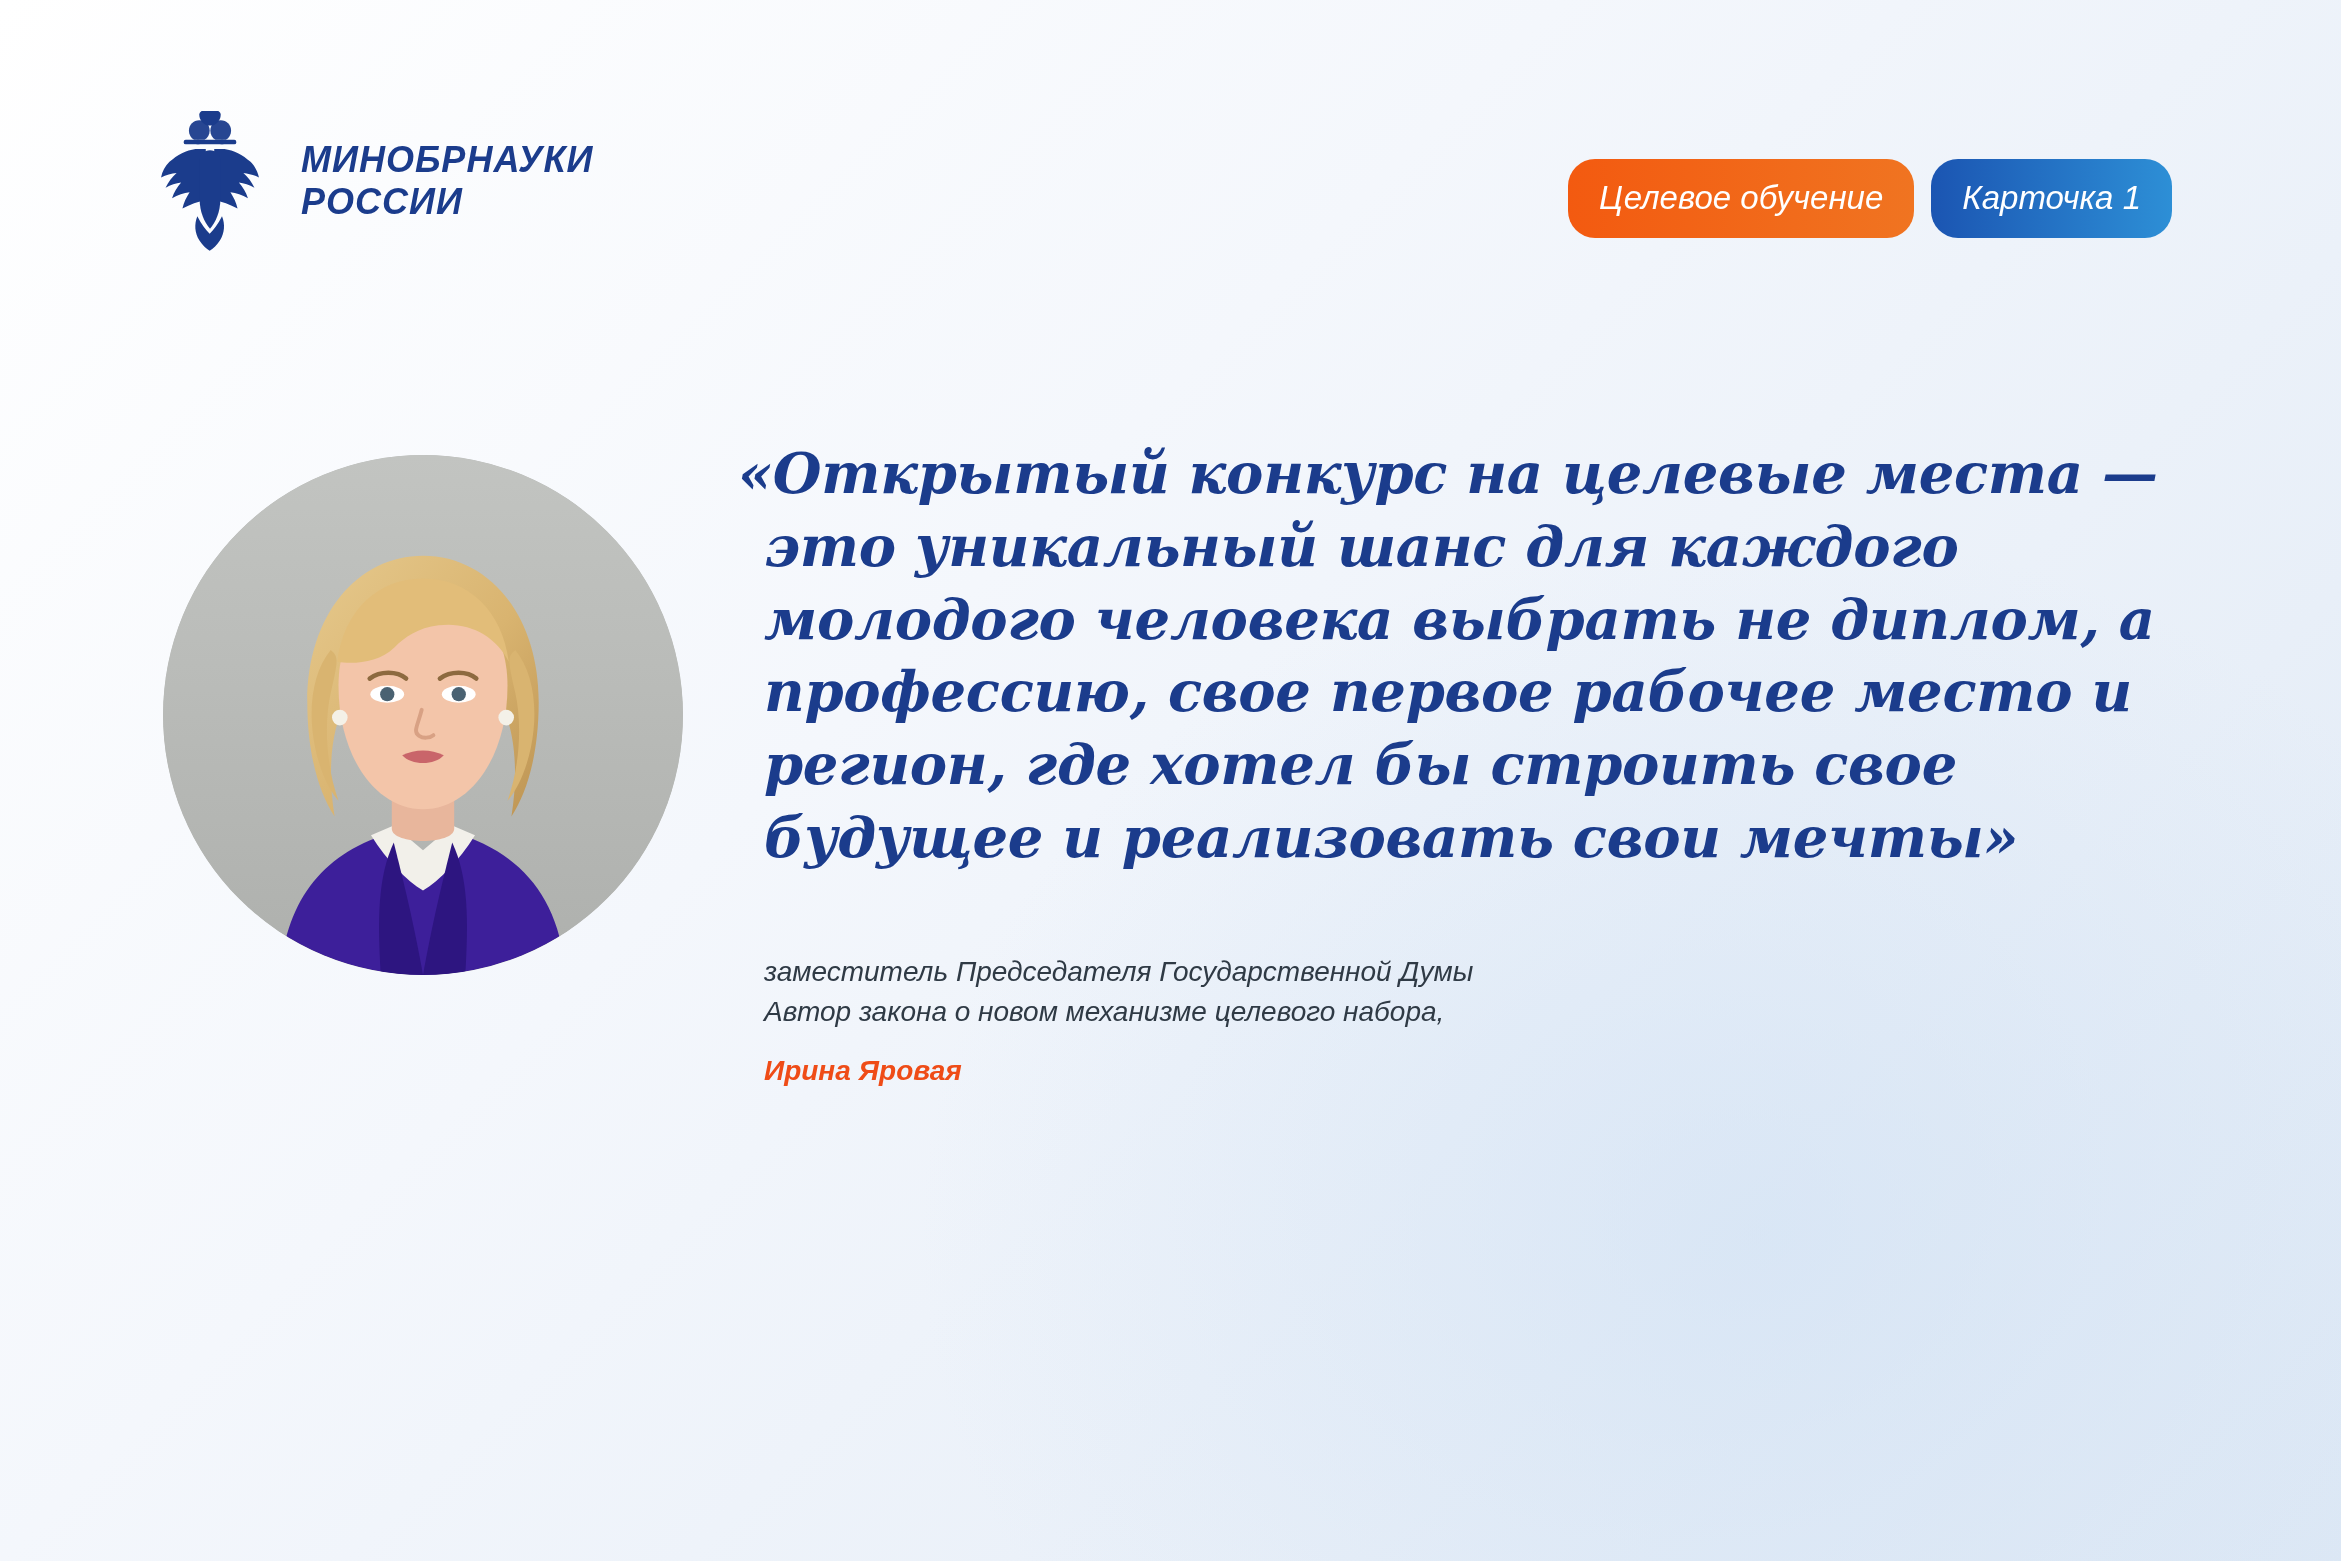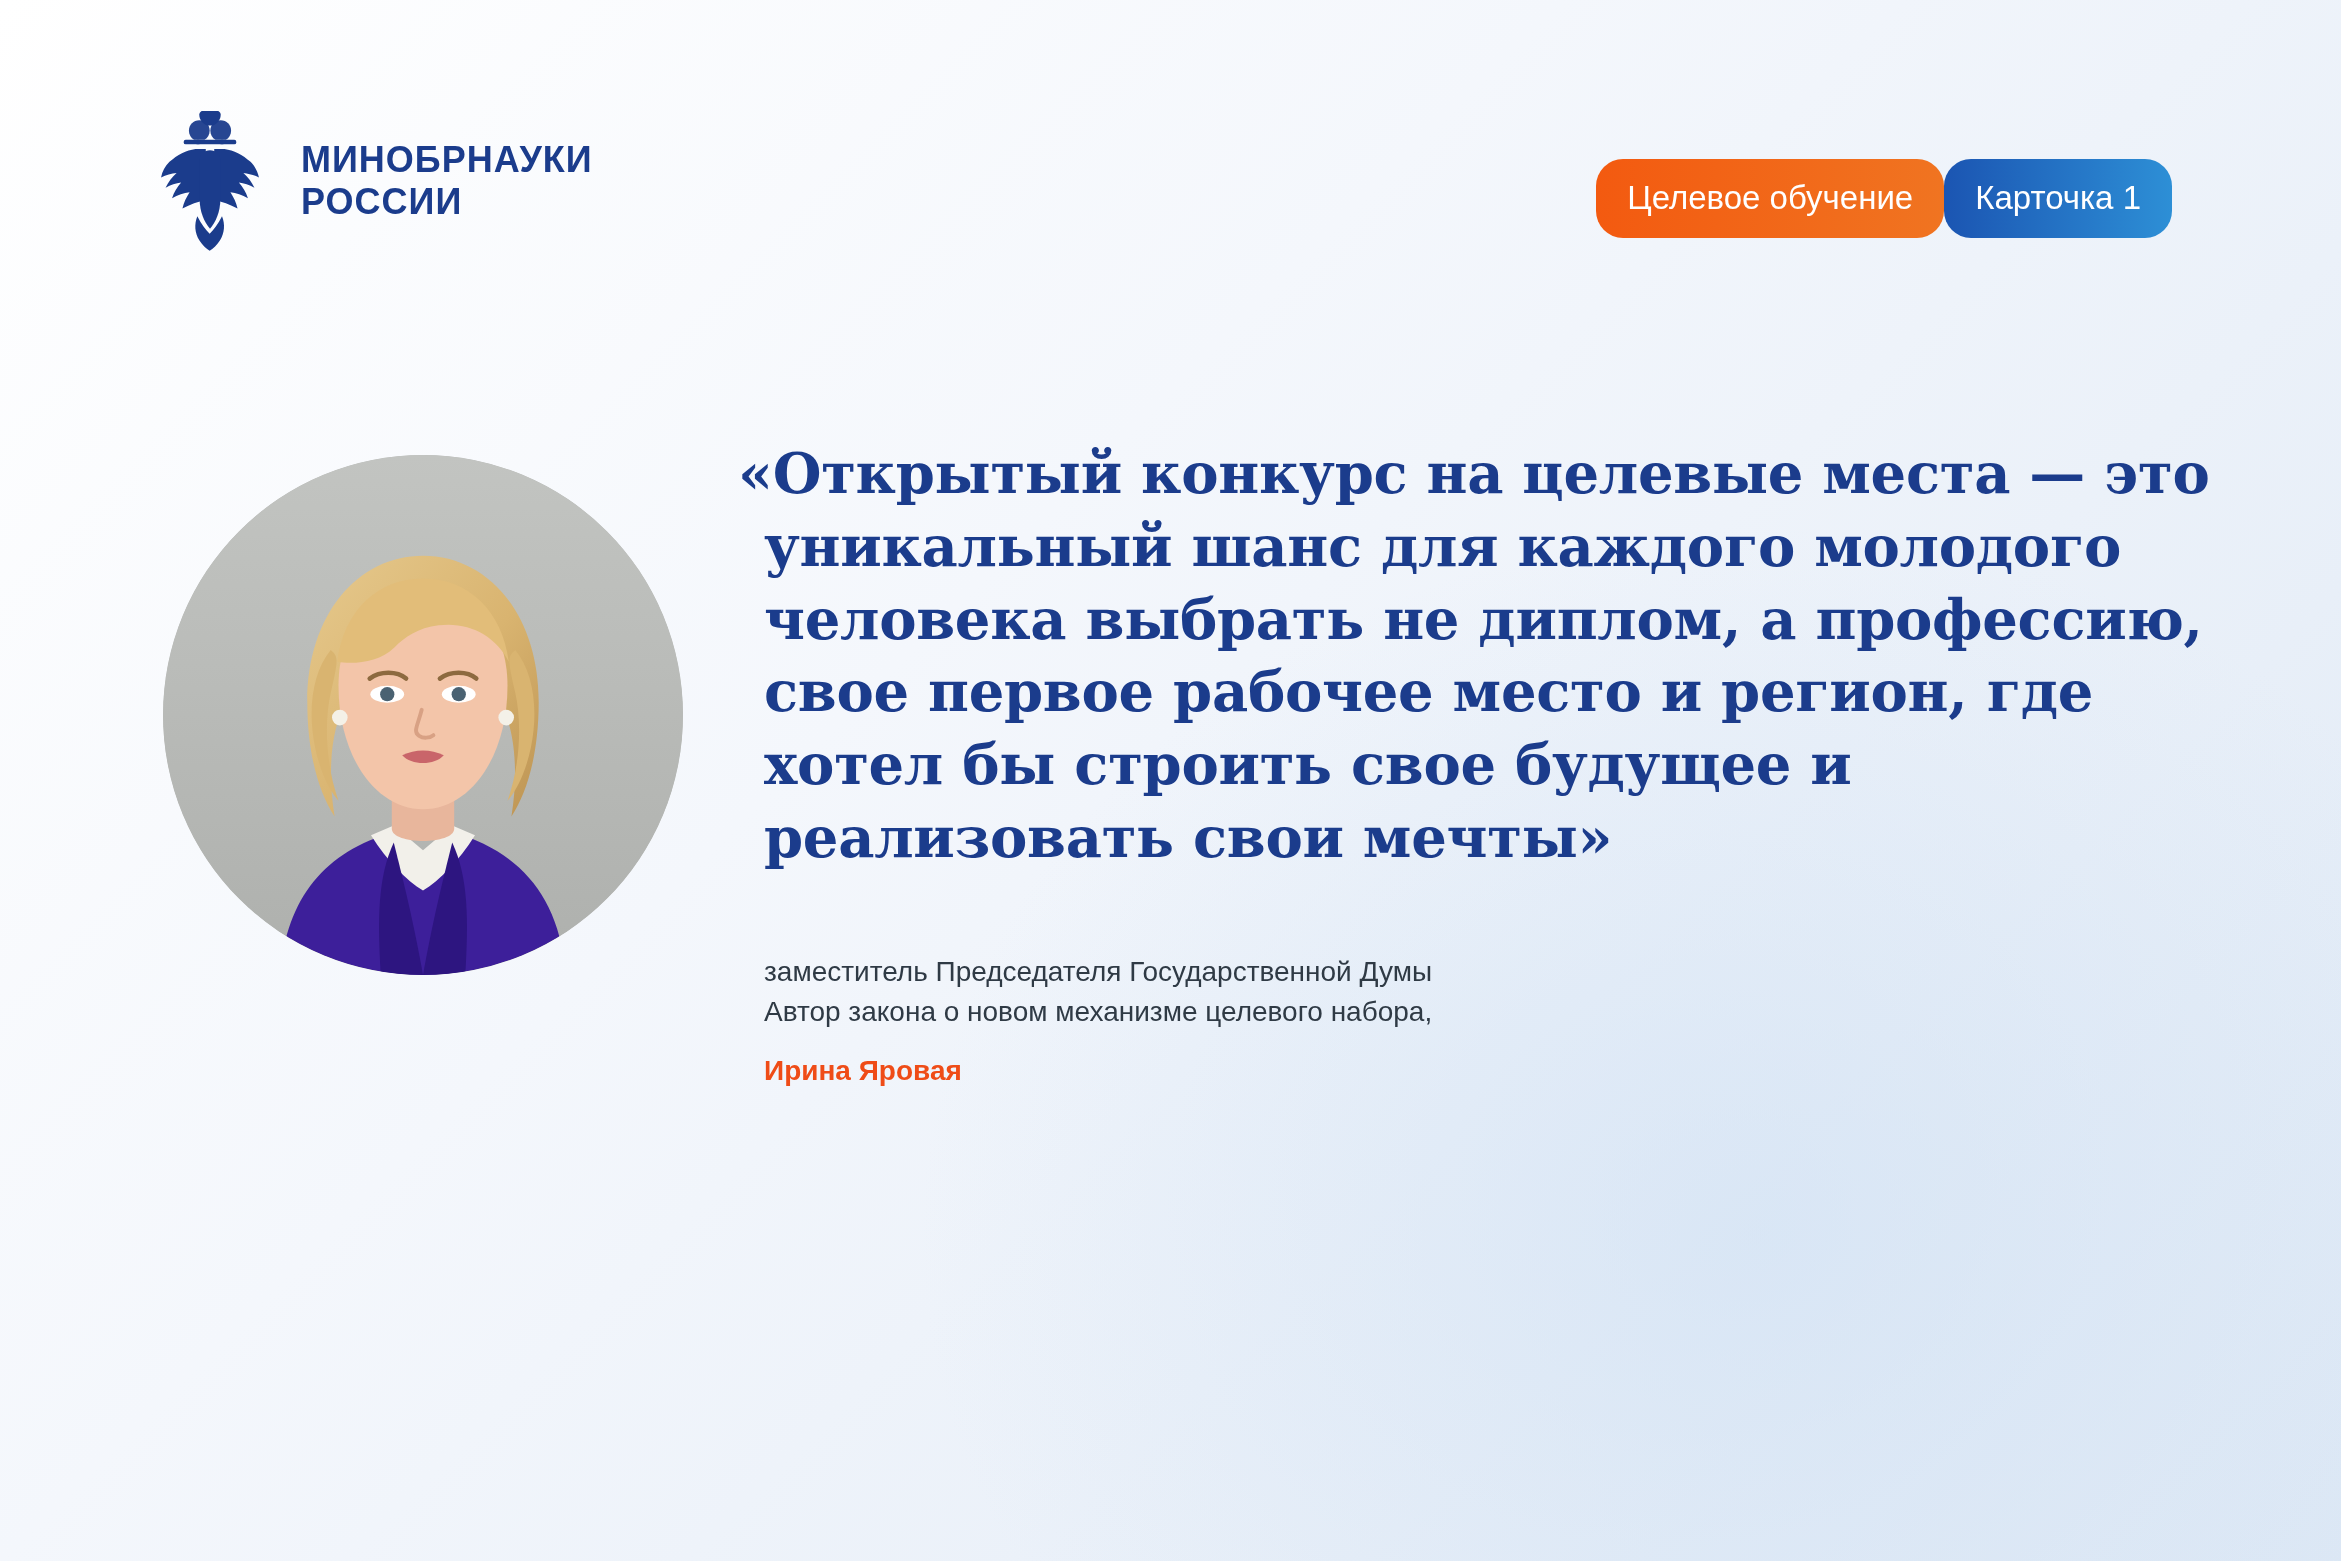--- a/index.html
+++ b/index.html
@@ -13,20 +13,21 @@
     background: #ffffff;
     overflow: hidden;
   }
 
   .card {
     position: relative;
     width: 2342px;
     height: 1561px;
     background: linear-gradient(135deg, #ffffff 0%, #f4f7fc 40%, #e8eff8 75%, #dde8f5 100%);
     overflow: hidden;
+    font-style: italic;
   }
 
   
   .card::after {
     content: "";
     position: absolute;
     right: -260px;
     bottom: -390px;
     width: 1691px;
     height: 1431px;
@@ -57,20 +58,21 @@
     letter-spacing: 1px;
   }
 
   
   .tags {
     position: absolute;
     top: 159px;
     right: 170px;
     display: flex;
     align-items: center;
+    gap: 17px;
     z-index: 3;
   }
   .tag {
     border-radius: 27px;
     color: #ffffff;
     font-size: 33px;
     line-height: 1;
     padding: 21.5px 31px 24px 31px;
     white-space: nowrap;
     font-weight: normal;

